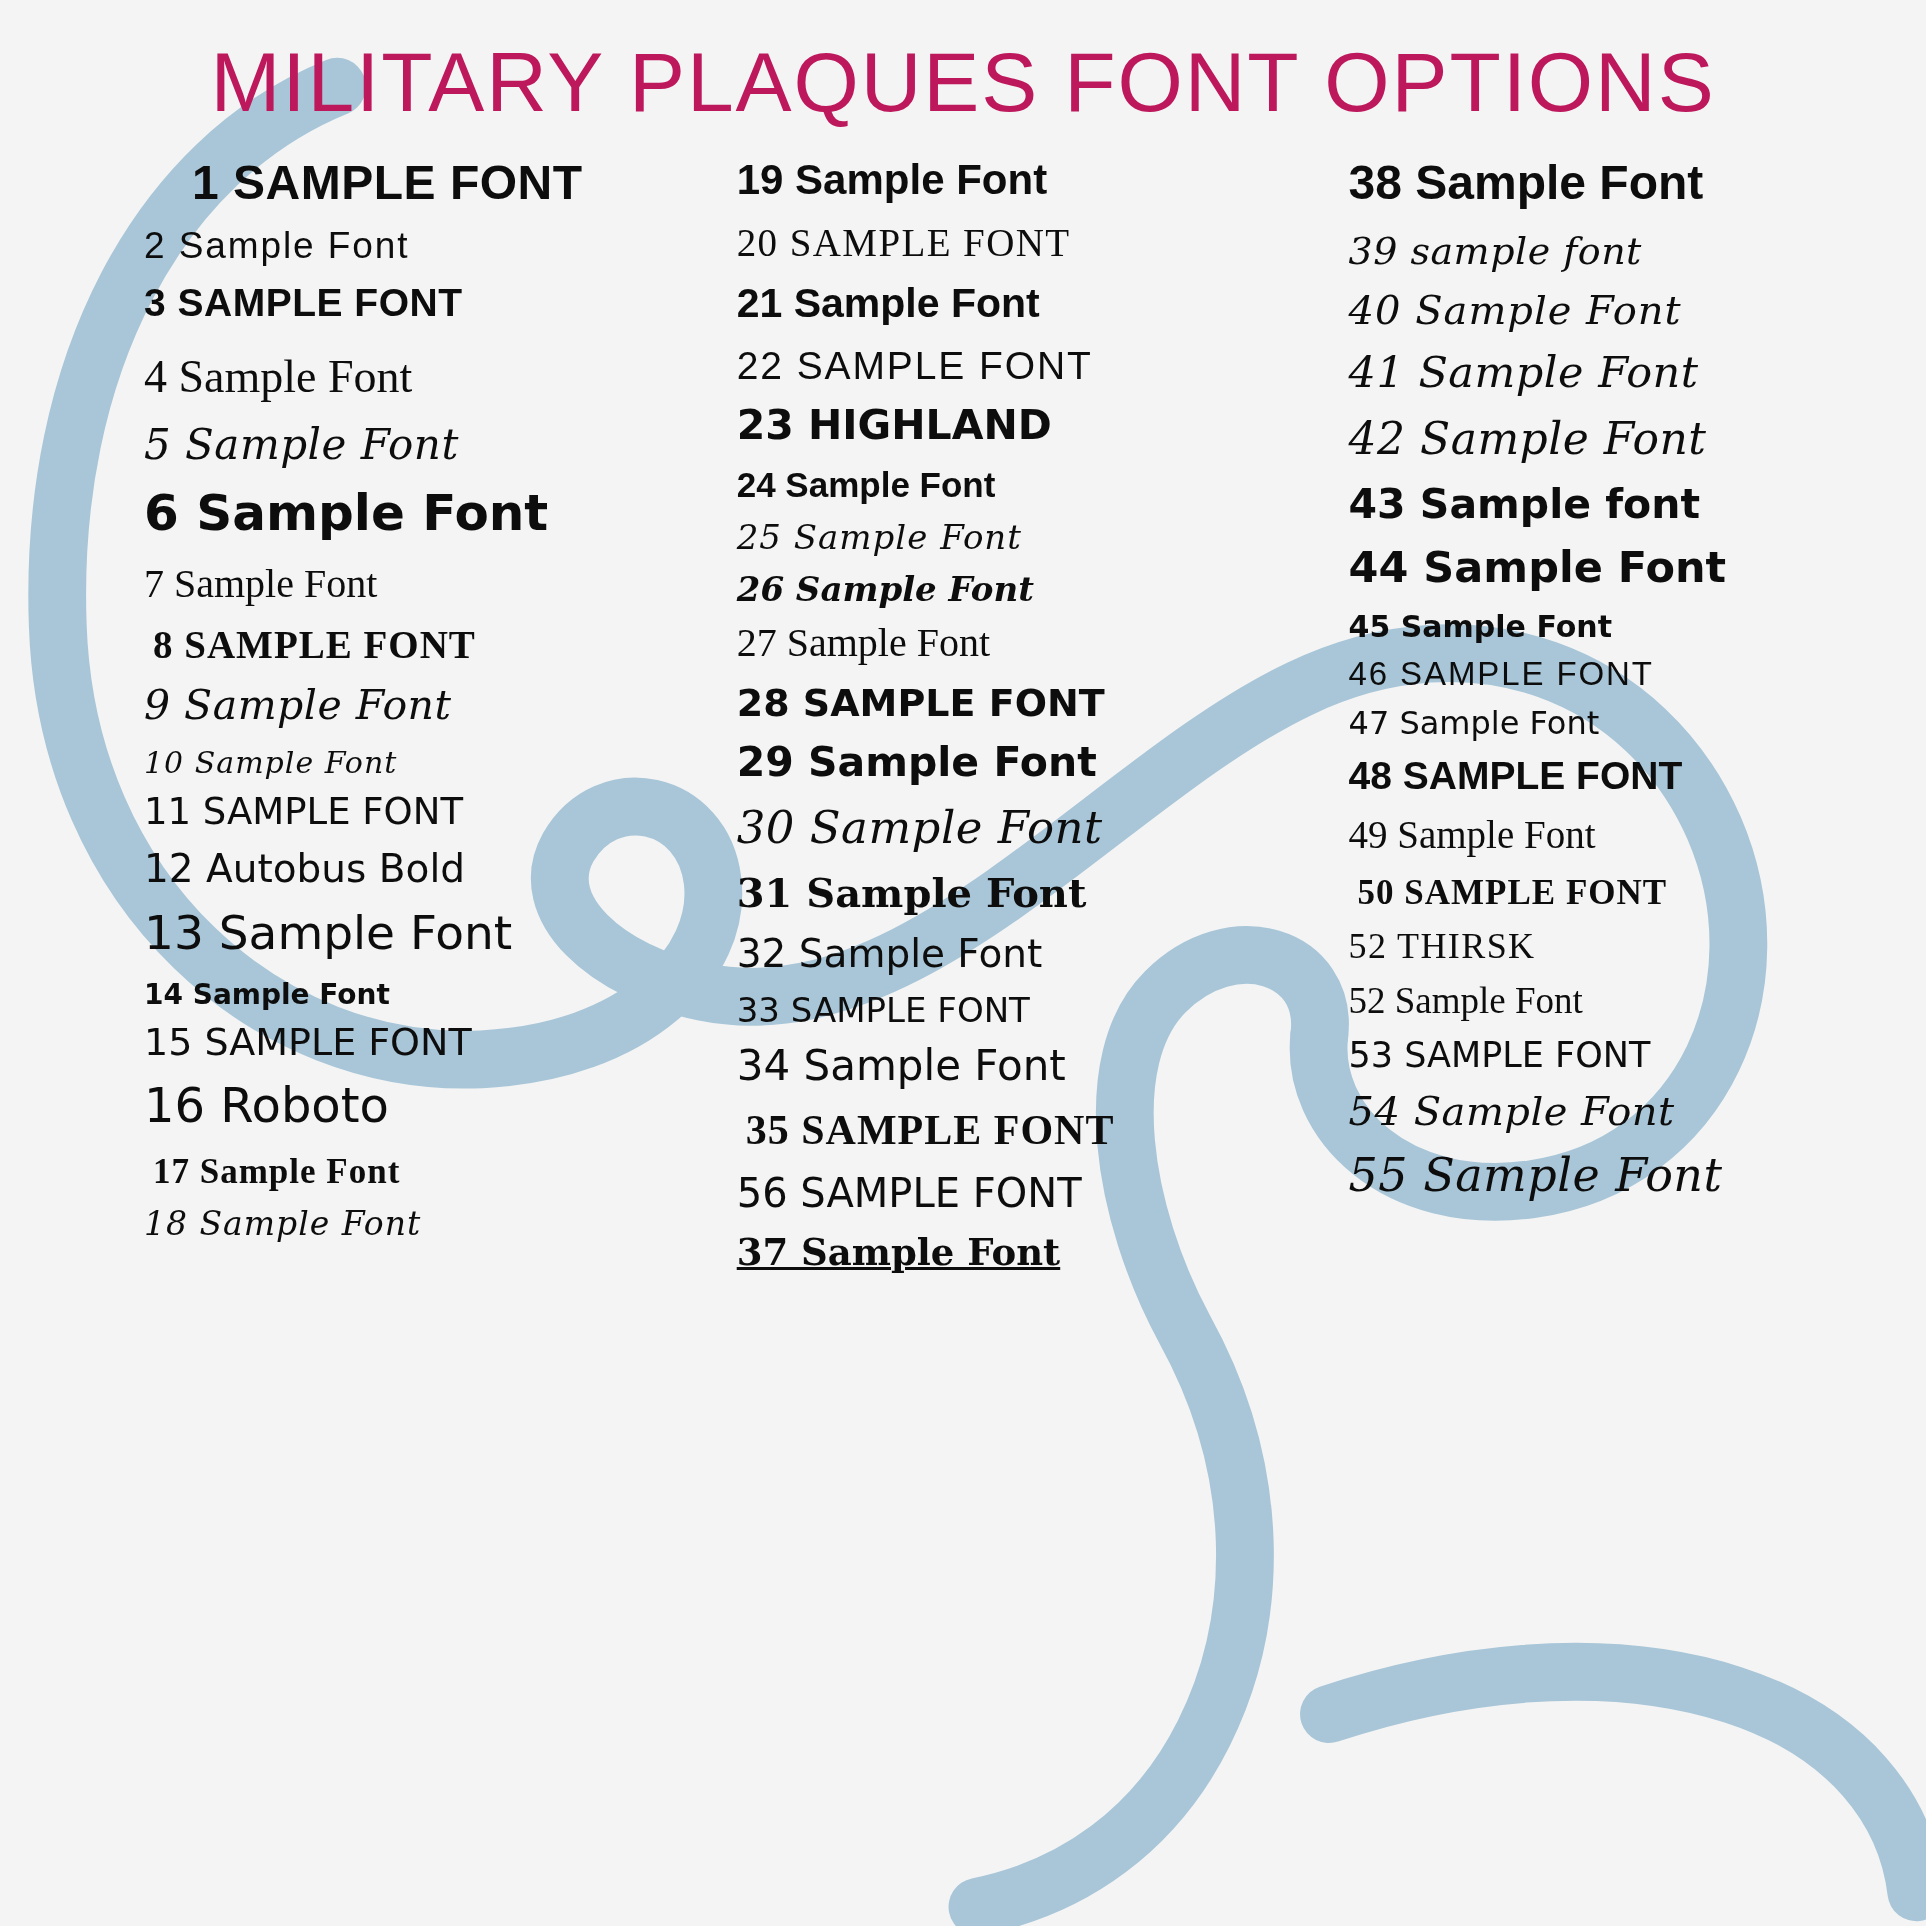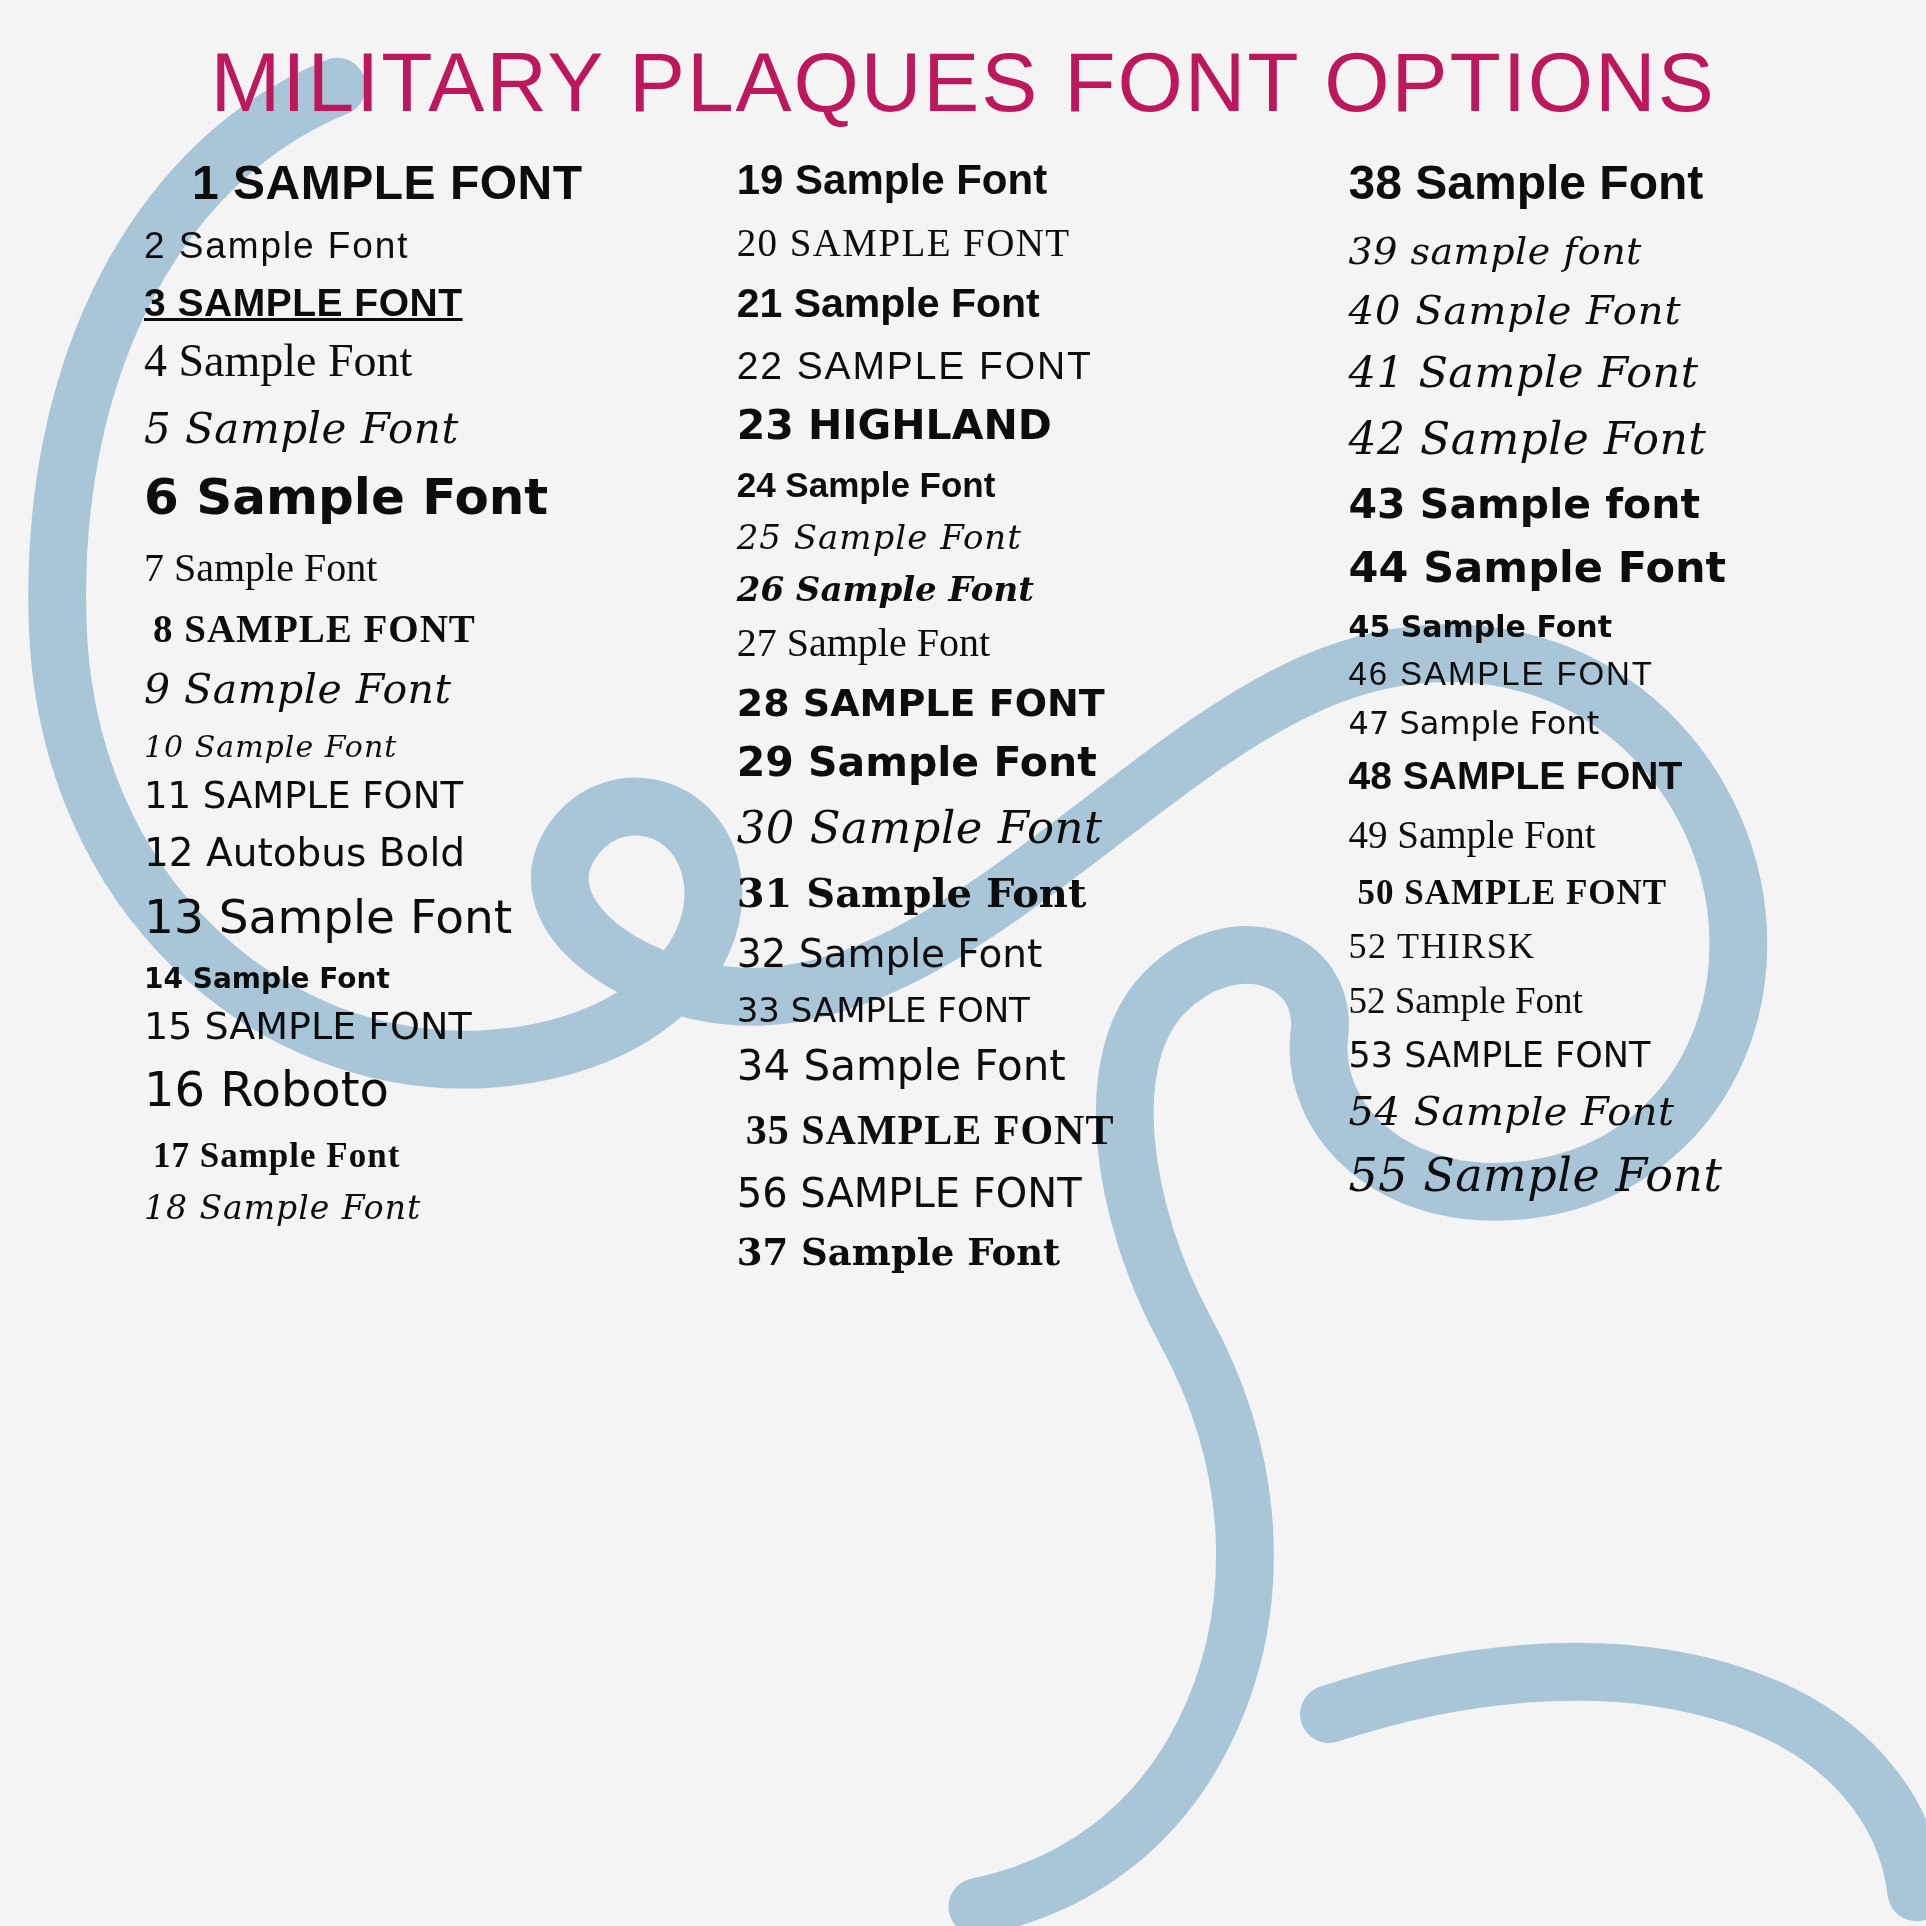--- a/index.html
+++ b/index.html
@@ -108,21 +108,21 @@
              C 3840 3598, 3960 3760, 3980 3930" fill="none" stroke="#a8c6d8" stroke-width="120" stroke-linecap="round" stroke-linejoin="round"></path>
   </svg>
 
   <div id="content">
     <div class="title">MILITARY PLAQUES FONT OPTIONS</div>
 
     <div class="columns">
       <div class="col col-1">
           <div class="font-row v-sans-bold-caps" style="font-size: 48px; margin-bottom: 20px; margin-left: 48px;">1 SAMPLE FONT</div>
           <div class="font-row v-thin-caps" style="font-size: 37px; margin-bottom: 19px;">2 Sample Font</div>
-          <div class="font-row v-sans-bold-caps" style="font-size: 39px; margin-bottom: 16px; text-decoration: underline;">3 SAMPLE FONT</div>
+          <div class="font-row v-sans-bold-caps" style="font-size: 39px; margin-bottom: 32px;">3 SAMPLE FONT</div>
           <div class="font-row v-serif" style="font-size: 46px; margin-bottom: 24px;">4 Sample Font</div>
           <div class="font-row v-script" style="font-size: 42px; margin-bottom: 22px;">5 Sample Font</div>
           <div class="font-row v-dejavu-bold" style="font-size: 50px; margin-bottom: 26px;">6 Sample Font</div>
           <div class="font-row v-serif" style="font-size: 40px; margin-bottom: 21px;">7 Sample Font</div>
           <div class="font-row v-serif-smallcaps" style="font-size: 39px; margin-bottom: 21px;">8 SAMPLE FONT</div>
           <div class="font-row v-script" style="font-size: 41px; margin-bottom: 21.7px;">9 Sample Font</div>
           <div class="font-row v-script-light" style="font-size: 30px; margin-bottom: 15.4px;">10 Sample Font</div>
           <div class="font-row v-dejavu" style="font-size: 37px; margin-bottom: 19px;">11 SAMPLE FONT</div>
           <div class="font-row v-dejavu" style="font-size: 39px; margin-bottom: 21px;">12 Autobus Bold</div>
           <div class="font-row v-dejavu" style="font-size: 47px; margin-bottom: 24.6px;">13 Sample Font</div>
@@ -144,21 +144,21 @@
           <div class="font-row v-serif" style="font-size: 40px; margin-bottom: 21px;">27 Sample Font</div>
           <div class="font-row v-dejavu-bold" style="font-size: 38px; margin-bottom: 20px;">28 SAMPLE FONT</div>
           <div class="font-row v-dejavu-bold" style="font-size: 41px; margin-bottom: 21.7px;">29 Sample Font</div>
           <div class="font-row v-script" style="font-size: 45px; margin-bottom: 23.6px;">30 Sample Font</div>
           <div class="font-row v-gothic" style="font-size: 40px; margin-bottom: 21px;">31 Sample Font</div>
           <div class="font-row v-dejavu" style="font-size: 39px; margin-bottom: 20px;">32 Sample Font</div>
           <div class="font-row v-dejavu" style="font-size: 34px; margin-bottom: 17.3px;">33 SAMPLE FONT</div>
           <div class="font-row v-dejavu" style="font-size: 42px; margin-bottom: 22px;">34 Sample Font</div>
           <div class="font-row v-serif-smallcaps" style="font-size: 42px; margin-bottom: 22px;">35 SAMPLE FONT</div>
           <div class="font-row v-dejavu" style="font-size: 40px; margin-bottom: 21px;">56 SAMPLE FONT</div>
-          <div class="font-row v-gothic" style="font-size: 37px; margin-bottom: 3px;">37 Sample Font</div>
+          <div class="font-row v-gothic" style="font-size: 37px; margin-bottom: 3px; text-decoration: underline;">37 Sample Font</div>
         </div>
       <div class="col col-3">
           <div class="font-row v-sans-bold" style="font-size: 48px; margin-bottom: 25px;">38 Sample Font</div>
           <div class="font-row v-script" style="font-size: 38px; margin-bottom: 20px;">39 sample font</div>
           <div class="font-row v-script-light" style="font-size: 40px; margin-bottom: 21px;">40 Sample Font</div>
           <div class="font-row v-script" style="font-size: 43px; margin-bottom: 22.6px;">41 Sample Font</div>
           <div class="font-row v-script" style="font-size: 44px; margin-bottom: 23px;">42 Sample Font</div>
           <div class="font-row v-dejavu-bold" style="font-size: 41px; margin-bottom: 21.7px;">43 Sample font</div>
           <div class="font-row v-dejavu-bold" style="font-size: 43px; margin-bottom: 22.6px;">44 Sample Font</div>
           <div class="font-row v-dejavu-bold" style="font-size: 30px; margin-bottom: 15.4px;">45 Sample Font</div>

